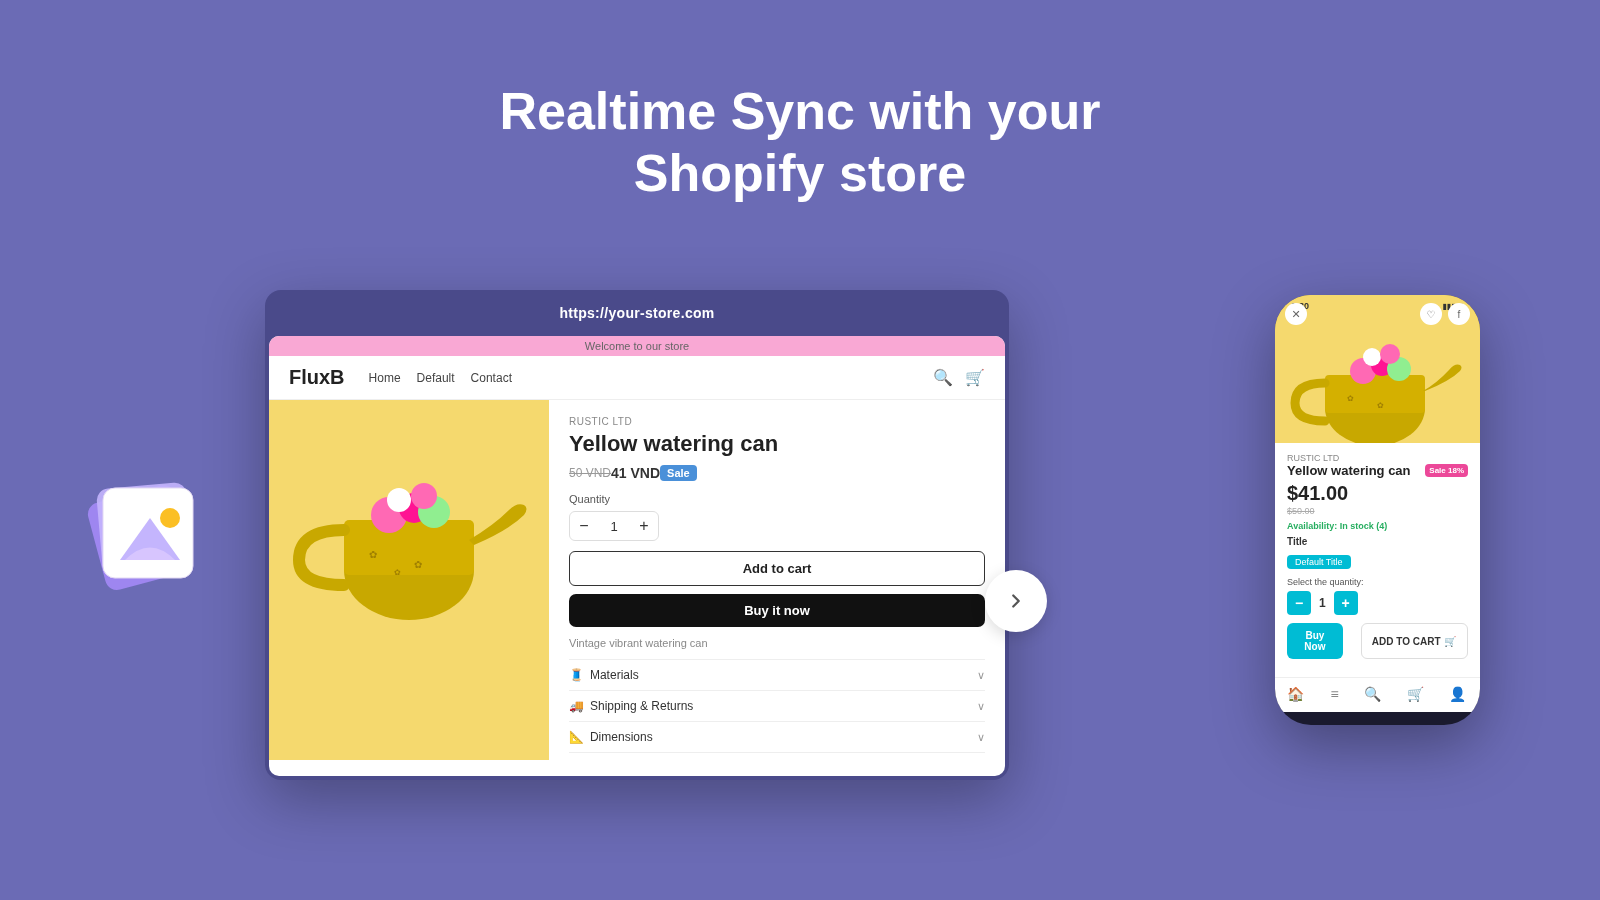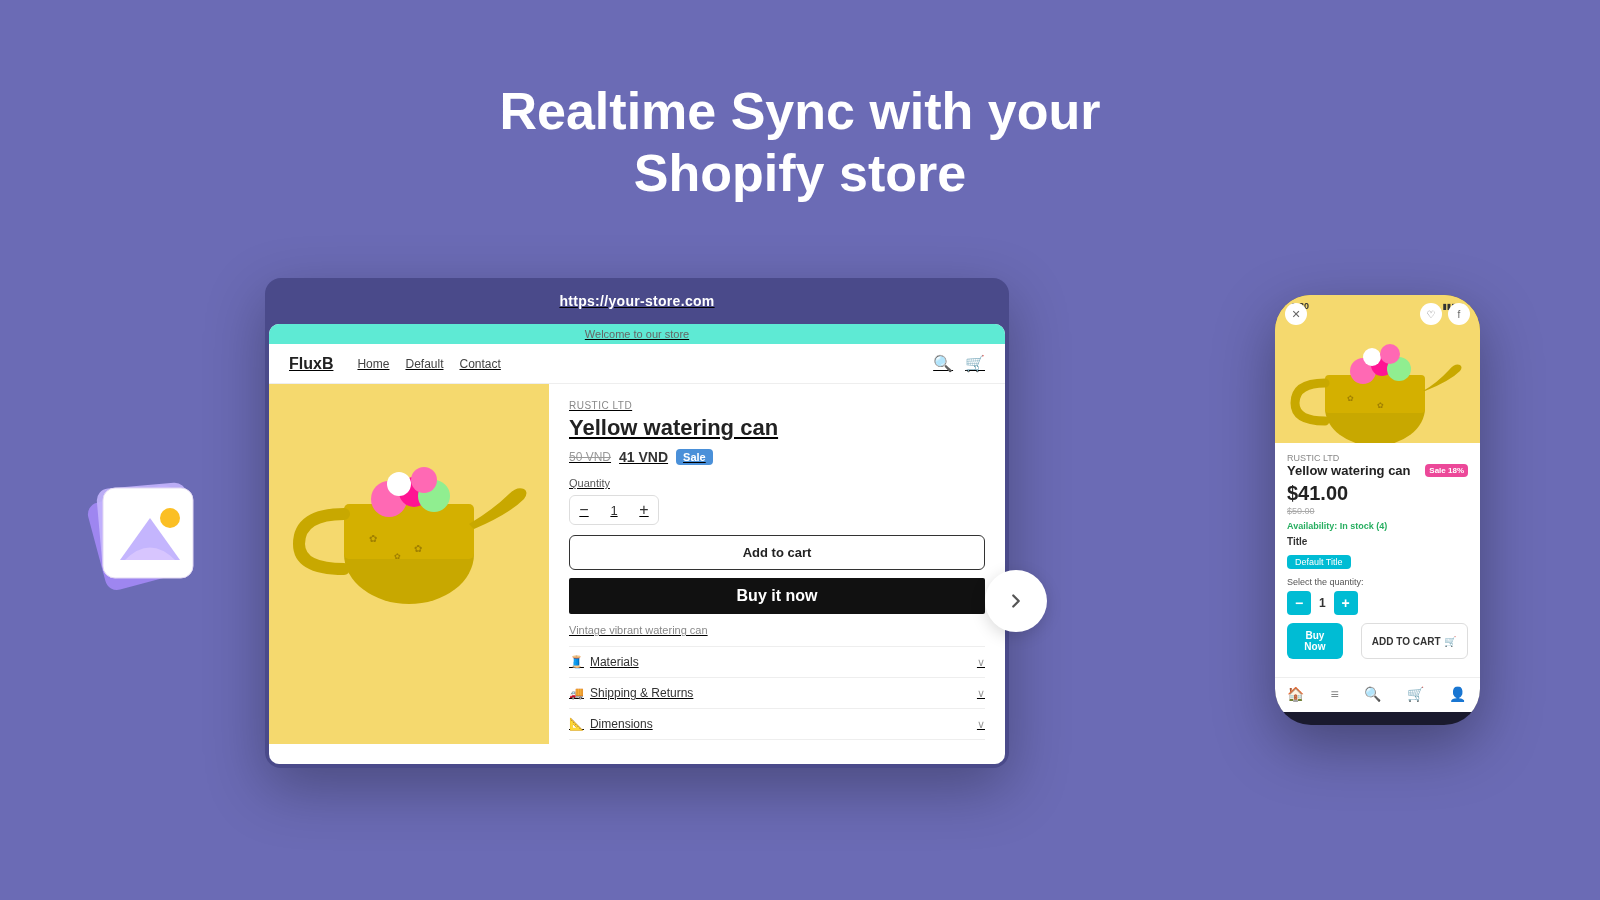--- a/index.html
+++ b/index.html
@@ -23,27 +23,26 @@
       top: 80px;
       left: 50%;
       transform: translateX(-50%);
       width: 700px;
     }
 
     
     .browser-mockup {
       position: absolute;
       left: 265px;
-      top: 278px;
+      top: 290px;
       width: 744px;
       height: 490px;
       background: #4a4a8a;
       border-radius: 16px;
       box-shadow: 0 20px 60px rgba(0,0,0,0.3);
-      text-decoration: underline;
     }
 
     .browser-bar {
       height: 46px;
       display: flex;
       align-items: center;
       justify-content: center;
       padding: 0 16px;
     }
 
@@ -56,36 +55,36 @@
 
     .browser-content {
       background: white;
       margin: 0 4px 4px 4px;
       border-radius: 10px;
       height: calc(100% - 50px);
       overflow: hidden;
     }
 
     .store-notice {
-      background: #5eead4;
+      background: #f9a8d4;
       text-align: center;
       font-size: 11px;
       color: #666;
       padding: 4px;
     }
 
     .store-nav {
       display: flex;
       align-items: center;
       padding: 10px 20px;
       border-bottom: 1px solid #eee;
     }
 
     .store-logo {
-      font-size: 16px;
+      font-size: 20px;
       font-weight: 700;
       color: #222;
       margin-right: 24px;
     }
 
     .store-nav-links {
       display: flex;
       gap: 16px;
       font-size: 12px;
       color: #444;
@@ -130,21 +129,21 @@
       font-size: 22px;
       font-weight: 700;
       color: #222;
       margin-bottom: 8px;
       line-height: 1.2;
     }
 
     .product-price-row {
       display: flex;
       align-items: center;
-      gap: 8px;
+      gap: 0;
       margin-bottom: 12px;
     }
 
     .price-original {
       font-size: 12px;
       color: #999;
       text-decoration: line-through;
     }
 
     .price-current {
@@ -209,22 +208,22 @@
       margin-bottom: 8px;
       color: #222;
     }
 
     .btn-buy-now {
       width: 100%;
       padding: 9px;
       background: #111;
       color: white;
       border: none;
-      border-radius: 2px;
-      font-size: 16px;
+      border-radius: 7px;
+      font-size: 13px;
       font-weight: 600;
       cursor: pointer;
       margin-bottom: 10px;
     }
 
     .product-desc {
       font-size: 11px;
       color: #888;
       margin-bottom: 10px;
     }

